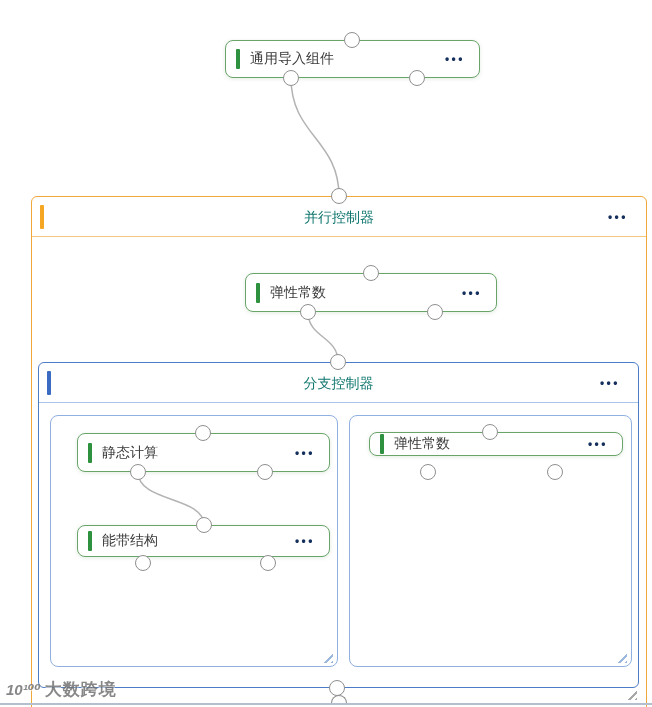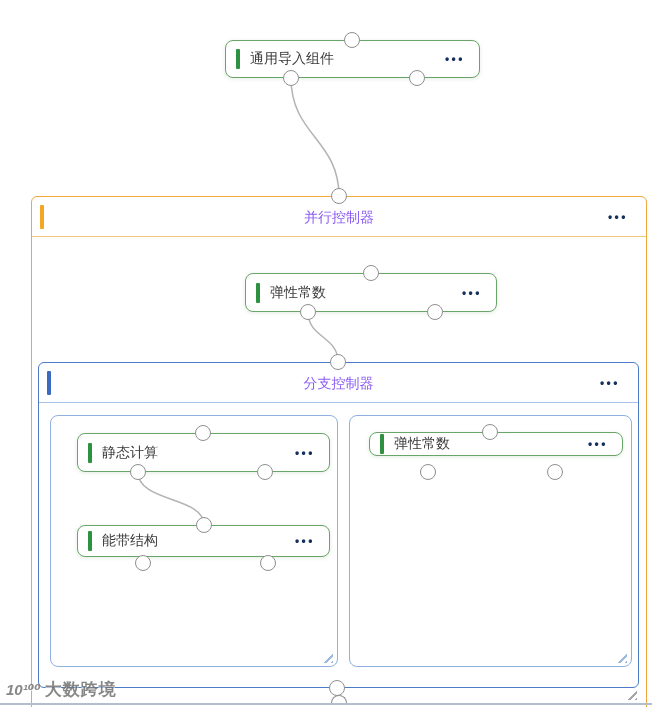--- a/index.html
+++ b/index.html
@@ -23,21 +23,21 @@
   .container { position:absolute; background:#fff; border-radius:6px; }
   .ctr-parallel { left:31px; top:196px; width:616px; height:540px; border:1.5px solid #f0a73c; z-index:1; }
   .ctr-branch   { left:38px; top:362px; width:601px; height:326px; border:1.5px solid #4d7cc7; z-index:2; }
   .ctr-header { position:relative; height:40px; width:100%; }
   .ctr-parallel > .ctr-header { border-bottom:1px solid #f2c77e; }
   .ctr-branch   > .ctr-header { border-bottom:1px solid #a9c4e8;text-decoration:underline; }
   .ctr-bar { position:absolute; left:8px; top:8px; width:4px; height:24px; border-radius:1px; }
   .ctr-parallel .ctr-bar { background:#f5a623; }
   .ctr-branch   .ctr-bar { background:#3a6bc0; }
   .ctr-title { position:absolute; left:0; right:0; top:0; height:40px; line-height:40px;
-    text-align:center; font-size:14px; color:#8b5cf6; }
+    text-align:center; font-size:14px; color:#0f766e; }
   .ctr-dots { position:absolute; right:18px; top:14px; margin-left:0; }
 
   .panel { position:absolute; background:#fff; border:1.5px solid #8fb0e0; border-radius:8px; z-index:3; }
   .panel-left  { left:50px;  top:415px; width:288px; height:252px; }
   .panel-right { left:349px; top:415px; width:283px; height:252px; }
 
   
   .port { position:absolute; width:16px; height:16px; background:#fff; border:1.5px solid #8f8f8f;
     border-radius:50%; z-index:6; }
   .port-half { position:absolute; width:16px; height:9px; background:#fff; border:1.5px solid #8f8f8f;

